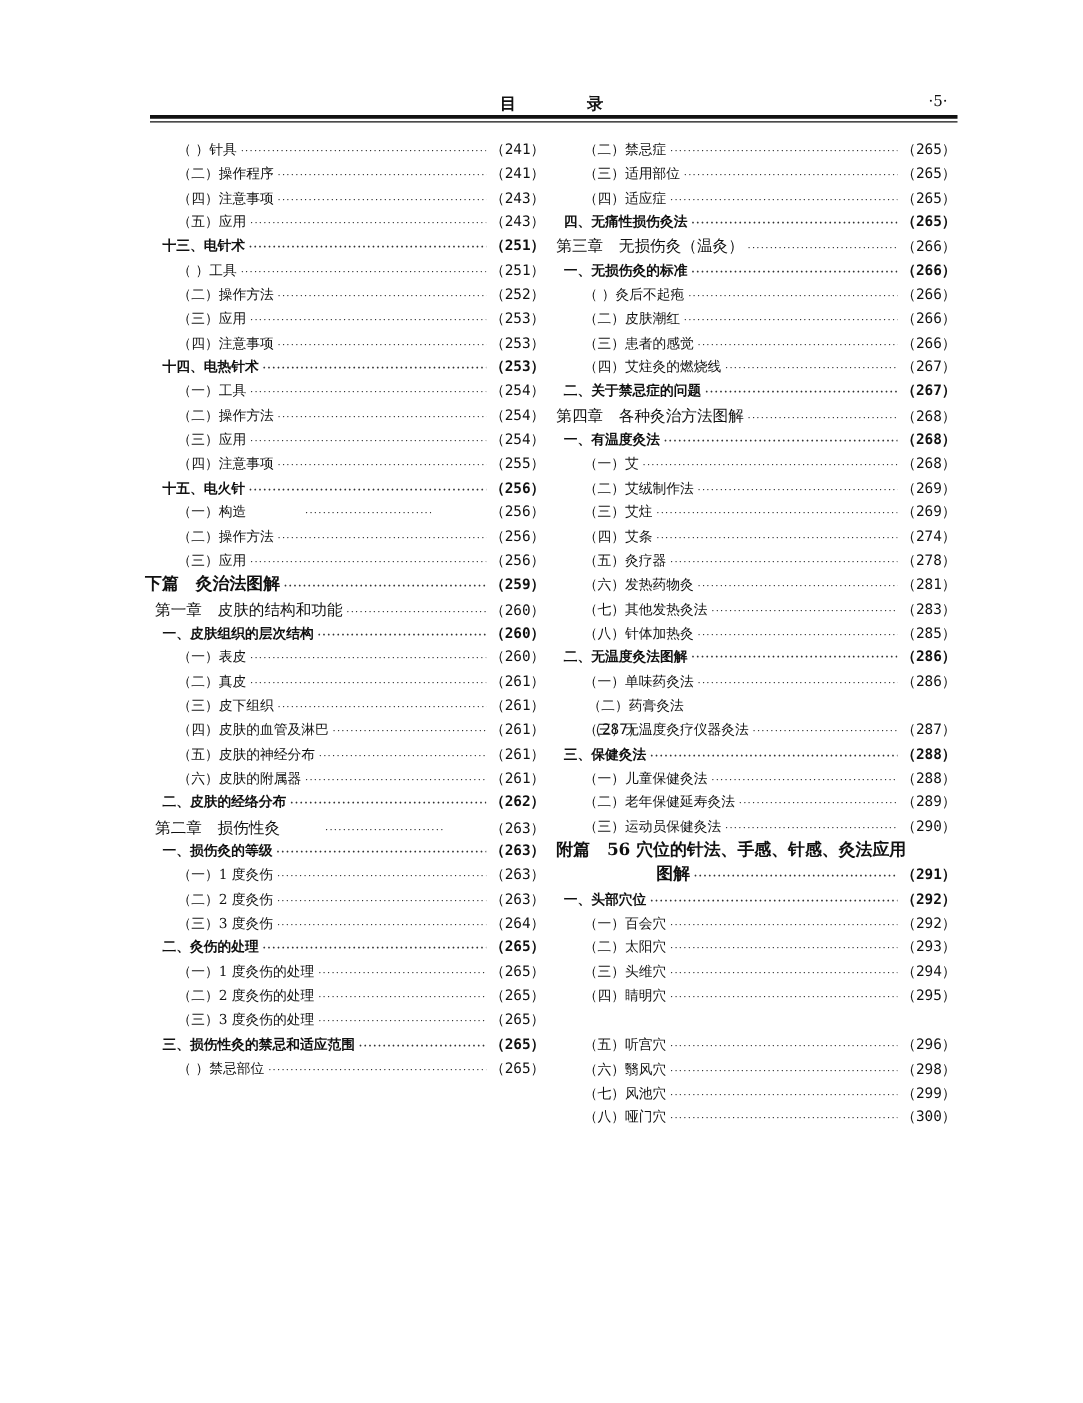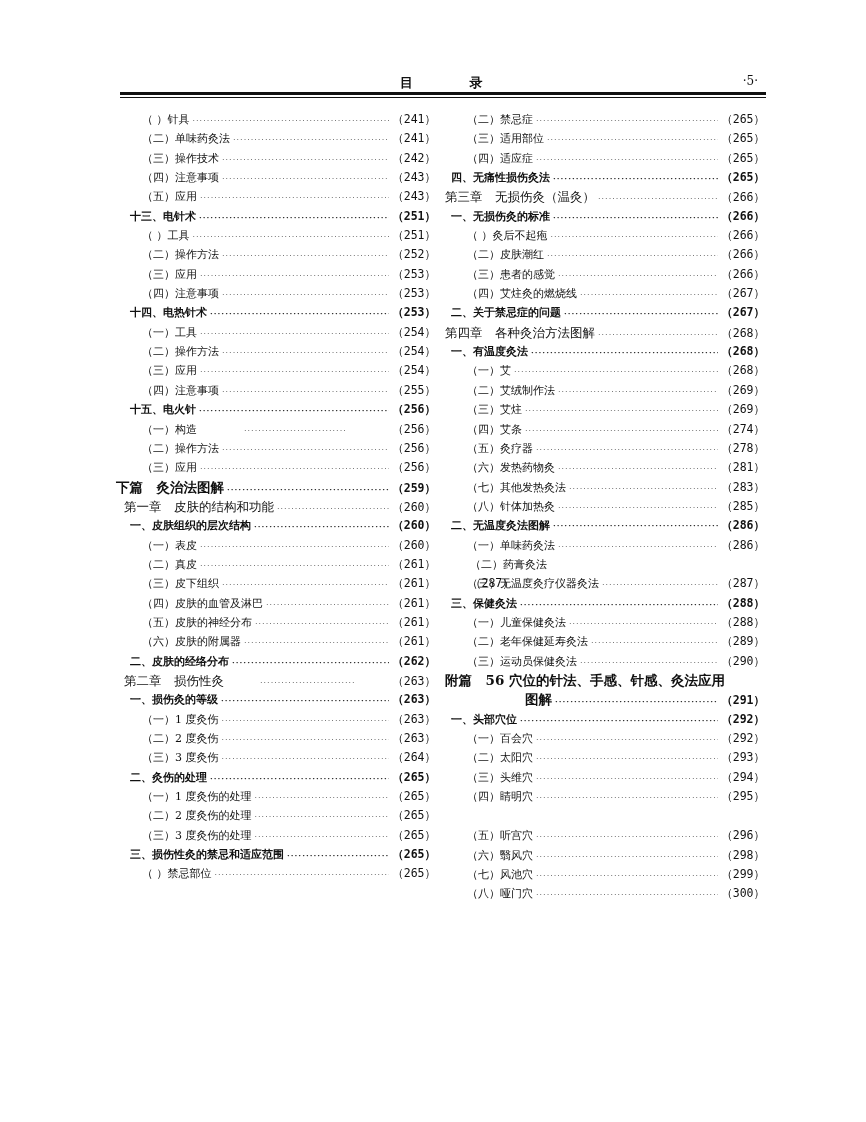--- a/index.html
+++ b/index.html
@@ -35,28 +35,23 @@
 <div class="rule-thick"></div>
 <div class="rule-thin"></div>
 
 <div class="col col-left" id="left-col">
     <div class="entry l3" style="padding-left: 26px;">
       <span class="label">（ ）针具</span>
       <span class="dots"></span>
       <span class="page">（241）</span>
     </div>
     <div class="entry l3" style="padding-left: 26px;">
-      <span class="label">（二）单味药灸法</span>
+      <span class="label">（二）操作程序</span>
       <span class="dots"></span>
       <span class="page">（241）</span>
-    </div>
-    <div class="entry l3" style="padding-left: 26px;">
-      <span class="label">（三）操作技术</span>
-      <span class="dots"></span>
-      <span class="page">（242）</span>
     </div>
     <div class="entry l3" style="padding-left: 26px;">
       <span class="label">（四）注意事项</span>
       <span class="dots"></span>
       <span class="page">（243）</span>
     </div>
     <div class="entry l3" style="padding-left: 26px;">
       <span class="label">（五）应用</span>
       <span class="dots"></span>
       <span class="page">（243）</span>

